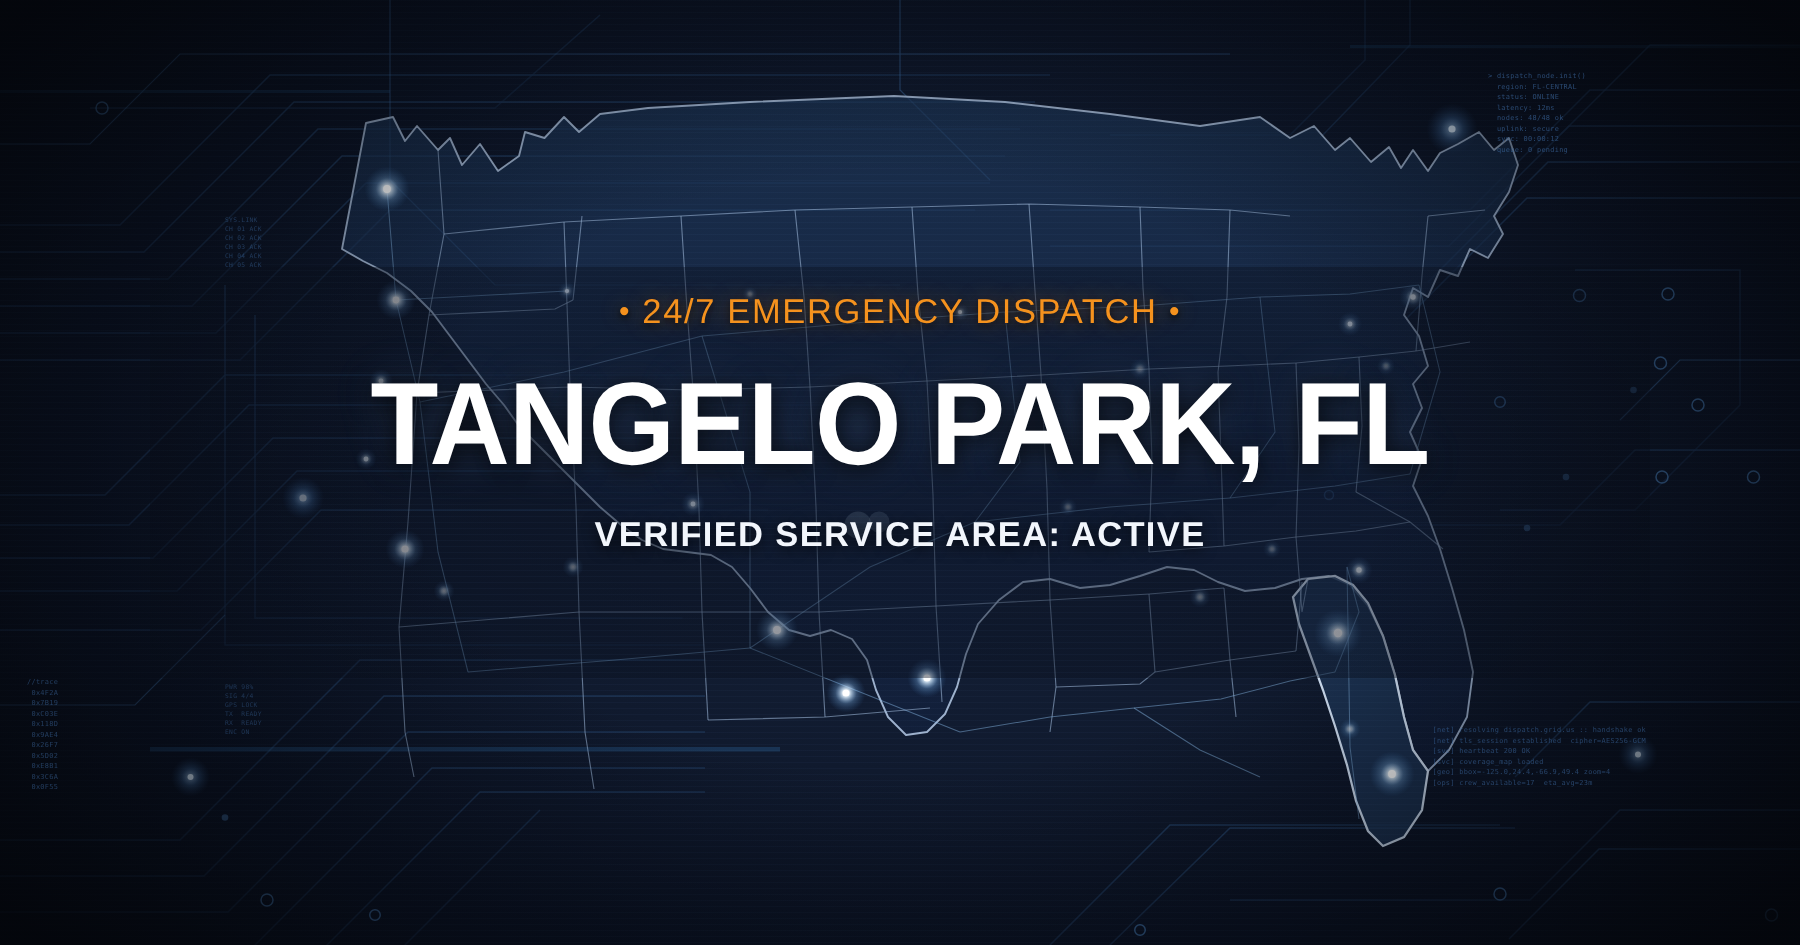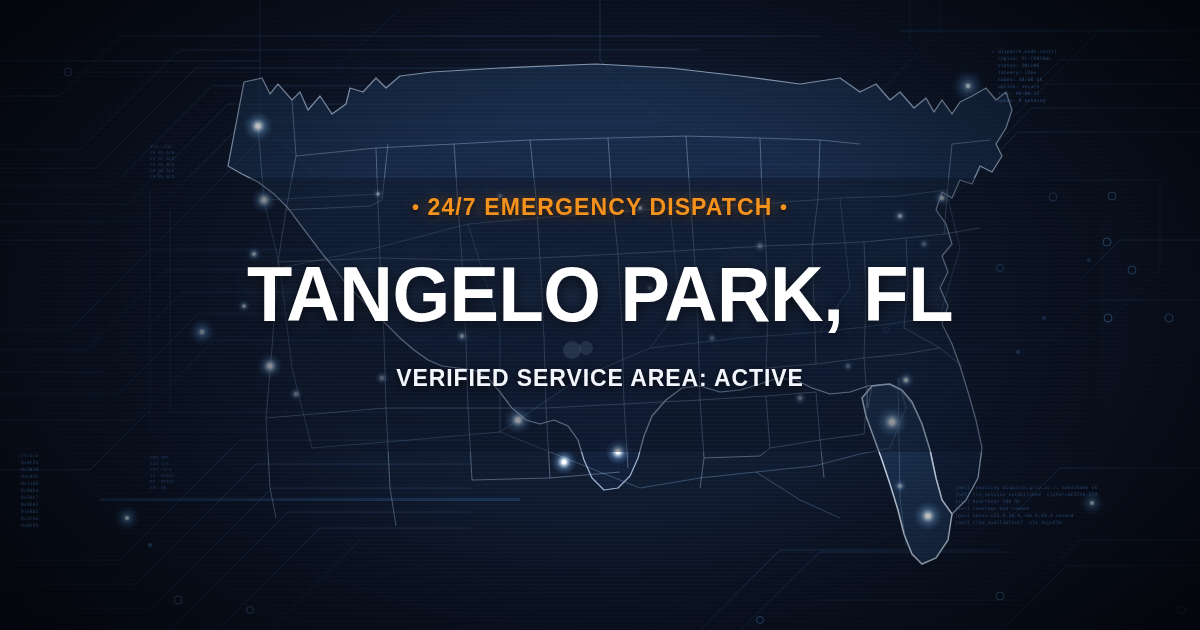--- a/index.html
+++ b/index.html
@@ -66,43 +66,43 @@
   
   .content {
     position:absolute;
     left:0; right:0; top:196px;
     text-align:center;
     z-index:40;
   }
 
   .eyebrow {
     font-size:23px;
-    font-weight:bold;
+    font-weight:normal;
     letter-spacing:1.1px;
     color:#F5921E;
     text-shadow:0 0 14px rgba(245,146,30,.42), 0 2px 5px rgba(0,0,0,.75);
     line-height:1;
-    margin-bottom:36px;
+    margin-bottom:24px;
     white-space:nowrap;
   }
   .eyebrow .dot { font-size:20px; vertical-align:1px; }
 
   .headline {
     font-size:78px;
     font-weight:bold;
     color:#ffffff;
     letter-spacing:-0.5px;
     line-height:1.02;
     transform:scaleX(.95);
     text-shadow:0 3px 16px rgba(0,0,0,.82), 0 0 34px rgba(150,190,245,.20);
     white-space:nowrap;
   }
 
   .subline {
-    margin-top:32px;
+    margin-top:22px;
     font-size:23px;
     font-weight:bold;
     letter-spacing:.9px;
     color:#f2f6fc;
     text-shadow:0 2px 9px rgba(0,0,0,.80);
     line-height:1;
     white-space:nowrap;
   }
 
   

